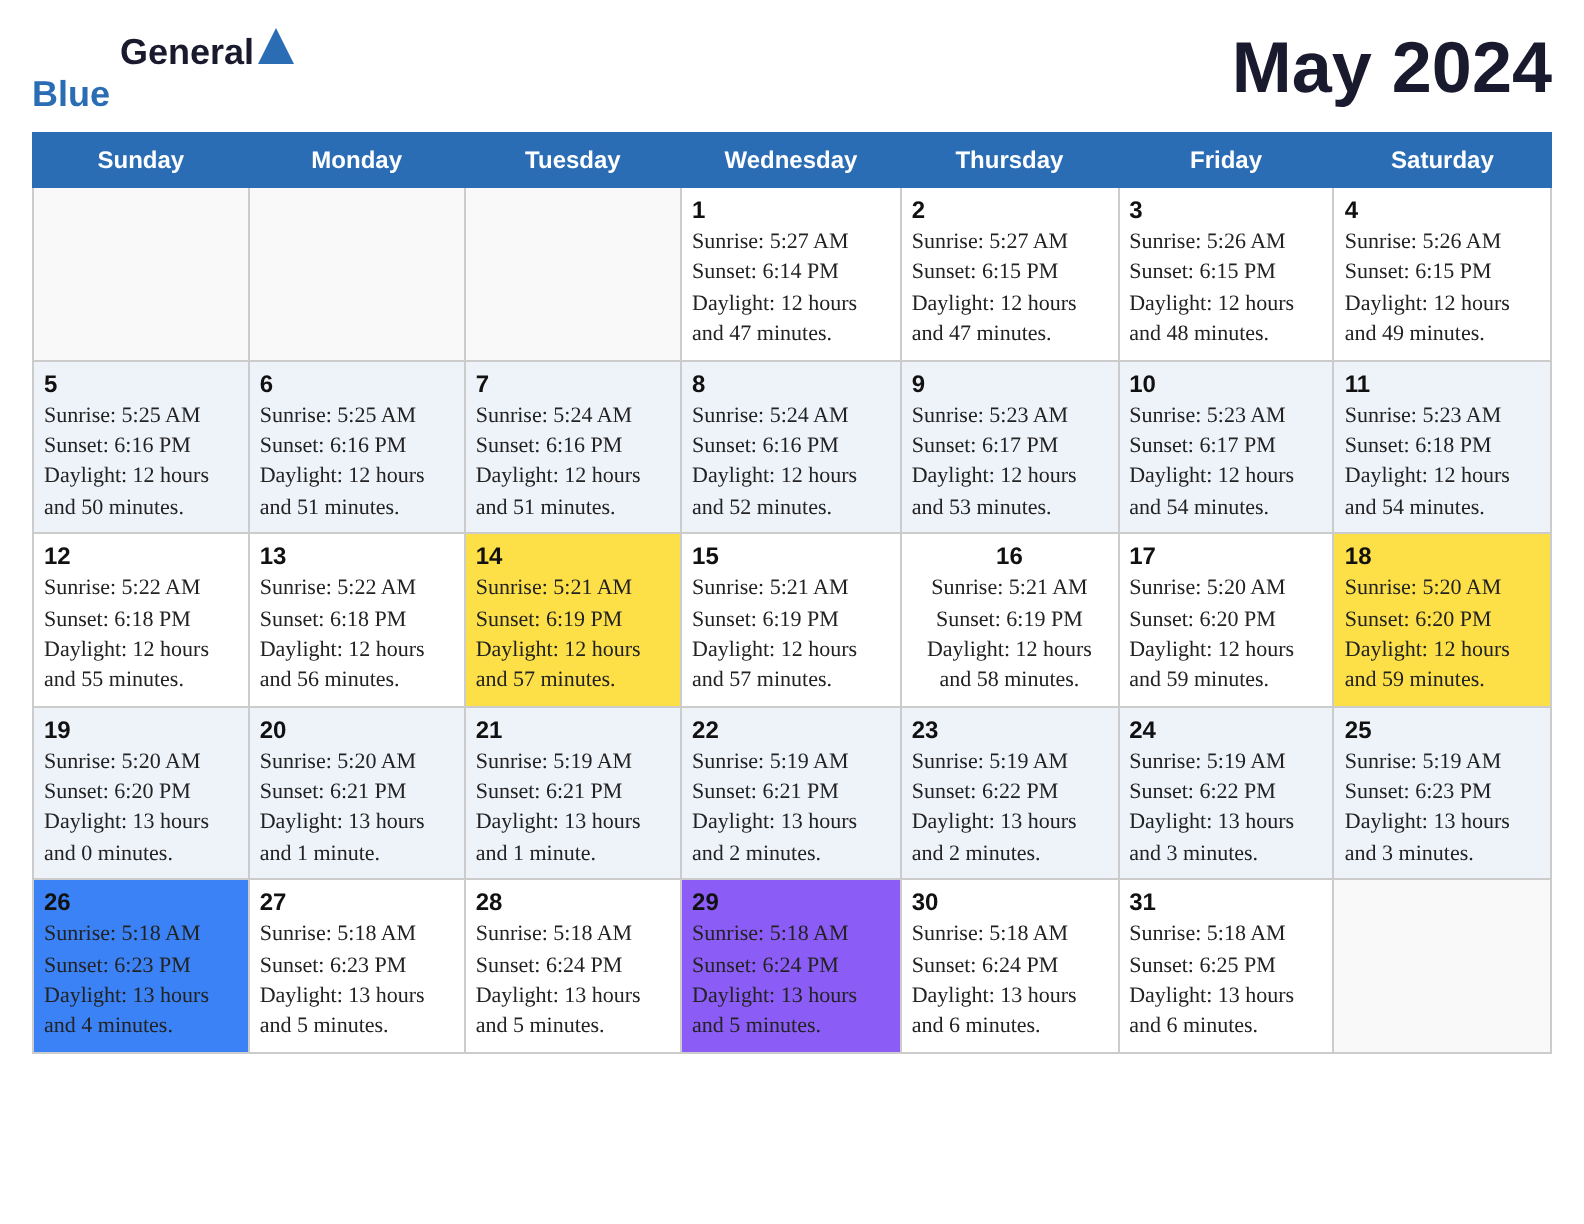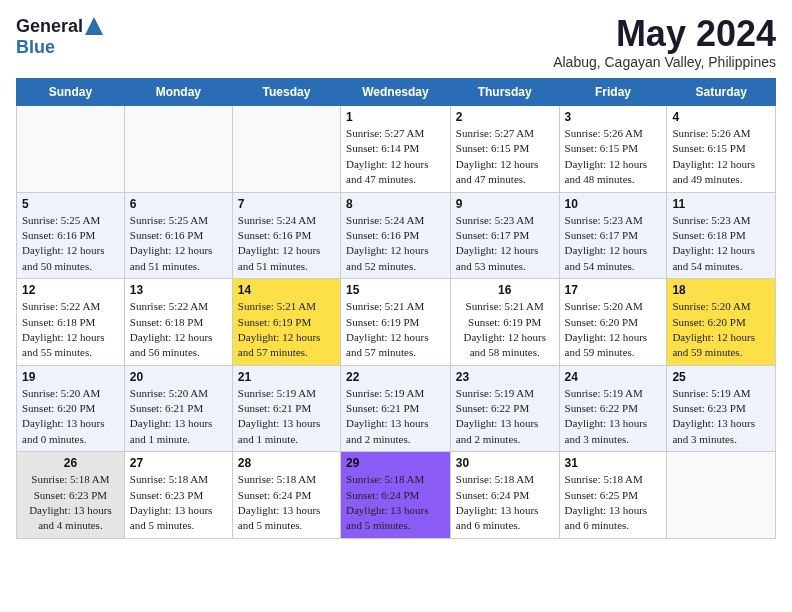--- a/index.html
+++ b/index.html
@@ -16,21 +16,22 @@
       align-items: flex-start;
       margin-bottom: 8px;
     }
     .logo {
       display: flex;
       flex-direction: column;
       align-items: flex-start;
     }
     .logo-line {
       display: flex;
-      align-items: center;
+      align-items: flex-start;
+      margin-left: 44px;
     }
     .title-area {
       text-align: right;
     }
     .month-title {
       font-size: 36px;
       font-weight: bold;
       color: #1a1a2e;
       line-height: 1;
     }
@@ -95,21 +96,20 @@
       <svg width="18" height="18" viewBox="0 0 18 18" style="margin-left:2px;margin-top:-2px;">
         <polygon points="0,18 9,0 18,18" fill="#2a6db5"></polygon>
       </svg>
     </div>
     <div>
       <span style="font-size:18px;font-weight:bold;color:#2a6db5;">Blue</span>
     </div>
   </div>
   <div class="title-area">
     <div class="month-title">May 2024</div>
-    <div class="location">Alabug, Cagayan Valley, Philippines</div>
   </div>
 </div>
 
 <table class="calendar">
   <thead>
     <tr>
       <th>Sunday</th>
       <th>Monday</th>
       <th>Tuesday</th>
       <th>Wednesday</th>
@@ -274,21 +274,21 @@
 Daylight: 13 hours and 3 minutes.</div>
         </td>
         <td style="background: rgb(238, 242, 249);">
           <span class="day-num">25</span>
           <div class="day-info" style="white-space: pre-line;">Sunrise: 5:19 AM
 Sunset: 6:23 PM
 Daylight: 13 hours and 3 minutes.</div>
         </td>
       </tr>
       <tr>
-        <td style="background: #e5e5e5; text-align: center;">
+        <td style="background: #3b82f6;">
           <span class="day-num">26</span>
           <div class="day-info" style="white-space: pre-line;">Sunrise: 5:18 AM
 Sunset: 6:23 PM
 Daylight: 13 hours and 4 minutes.</div>
         </td>
         <td style="background: rgb(255, 255, 255);">
           <span class="day-num">27</span>
           <div class="day-info" style="white-space: pre-line;">Sunrise: 5:18 AM
 Sunset: 6:23 PM
 Daylight: 13 hours and 5 minutes.</div>

